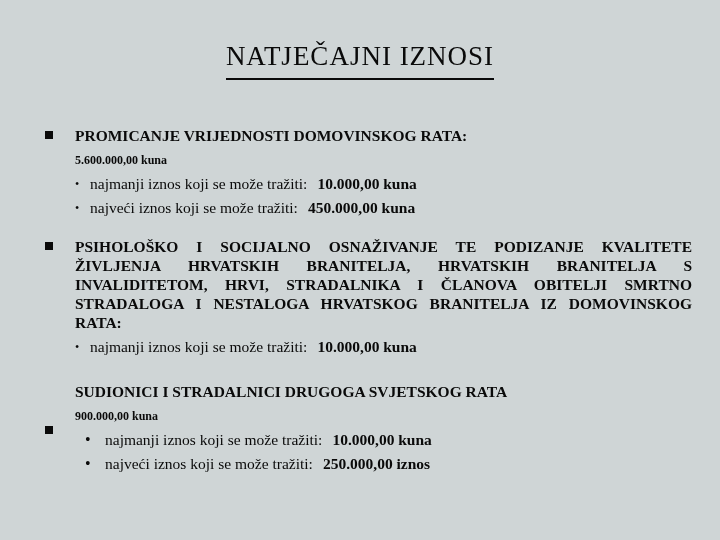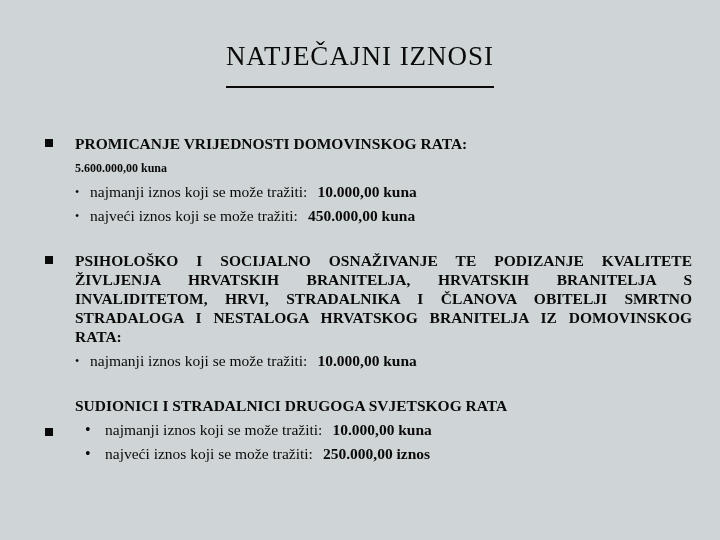--- a/index.html
+++ b/index.html
@@ -17,32 +17,32 @@
     text-align: center;
     padding-top: 42px;
   }
   .slide-title {
     display: inline-block;
     margin: 0;
     font-size: 27px;
     font-weight: 400;
     letter-spacing: 1px;
     border-bottom: 2px solid #0a0a0a;
-    padding-bottom: 14px;
+    padding-bottom: 6px;
     line-height: 1.1;
   }
   .sections {
     margin: 0 28px 0 45px;
   }
   .section {
     display: flex;
     align-items: flex-start;
   }
   .sec-0 { margin-top: 46px; }
-  .sec-1 { margin-top: 26px; justify-content: flex-end; }
+  .sec-1 { margin-top: 20px; justify-content: flex-end; }
   .sec-2 { margin-top: 26px; align-items: center; }
   .marker {
     flex: 0 0 30px;
     width: 30px;
     padding-top: 5px;
   }
   .sq {
     display: block;
     width: 8px;
     height: 8px;
@@ -127,20 +127,21 @@
         </div>
       </div>
     </div>
 
     <div class="section sec-2">
       <div class="marker">
           <span class="sq"></span>
         </div>
       <div class="content">
         <div class="heading">SUDIONICI I STRADALNICI DRUGOGA SVJETSKOG RATA</div>
+        <div class="total">900.000,00 kuna</div>
         <div class="subitem big">
           <span class="dot">•</span><span>najmanji iznos koji se može tražiti:</span><span class="amount">10.000,00 kuna</span>
         </div>
         <div class="subitem big">
           <span class="dot">•</span><span>najveći iznos koji se može tražiti:</span><span class="amount">250.000,00 iznos</span>
         </div>
       </div>
     </div>
 
   </div>

